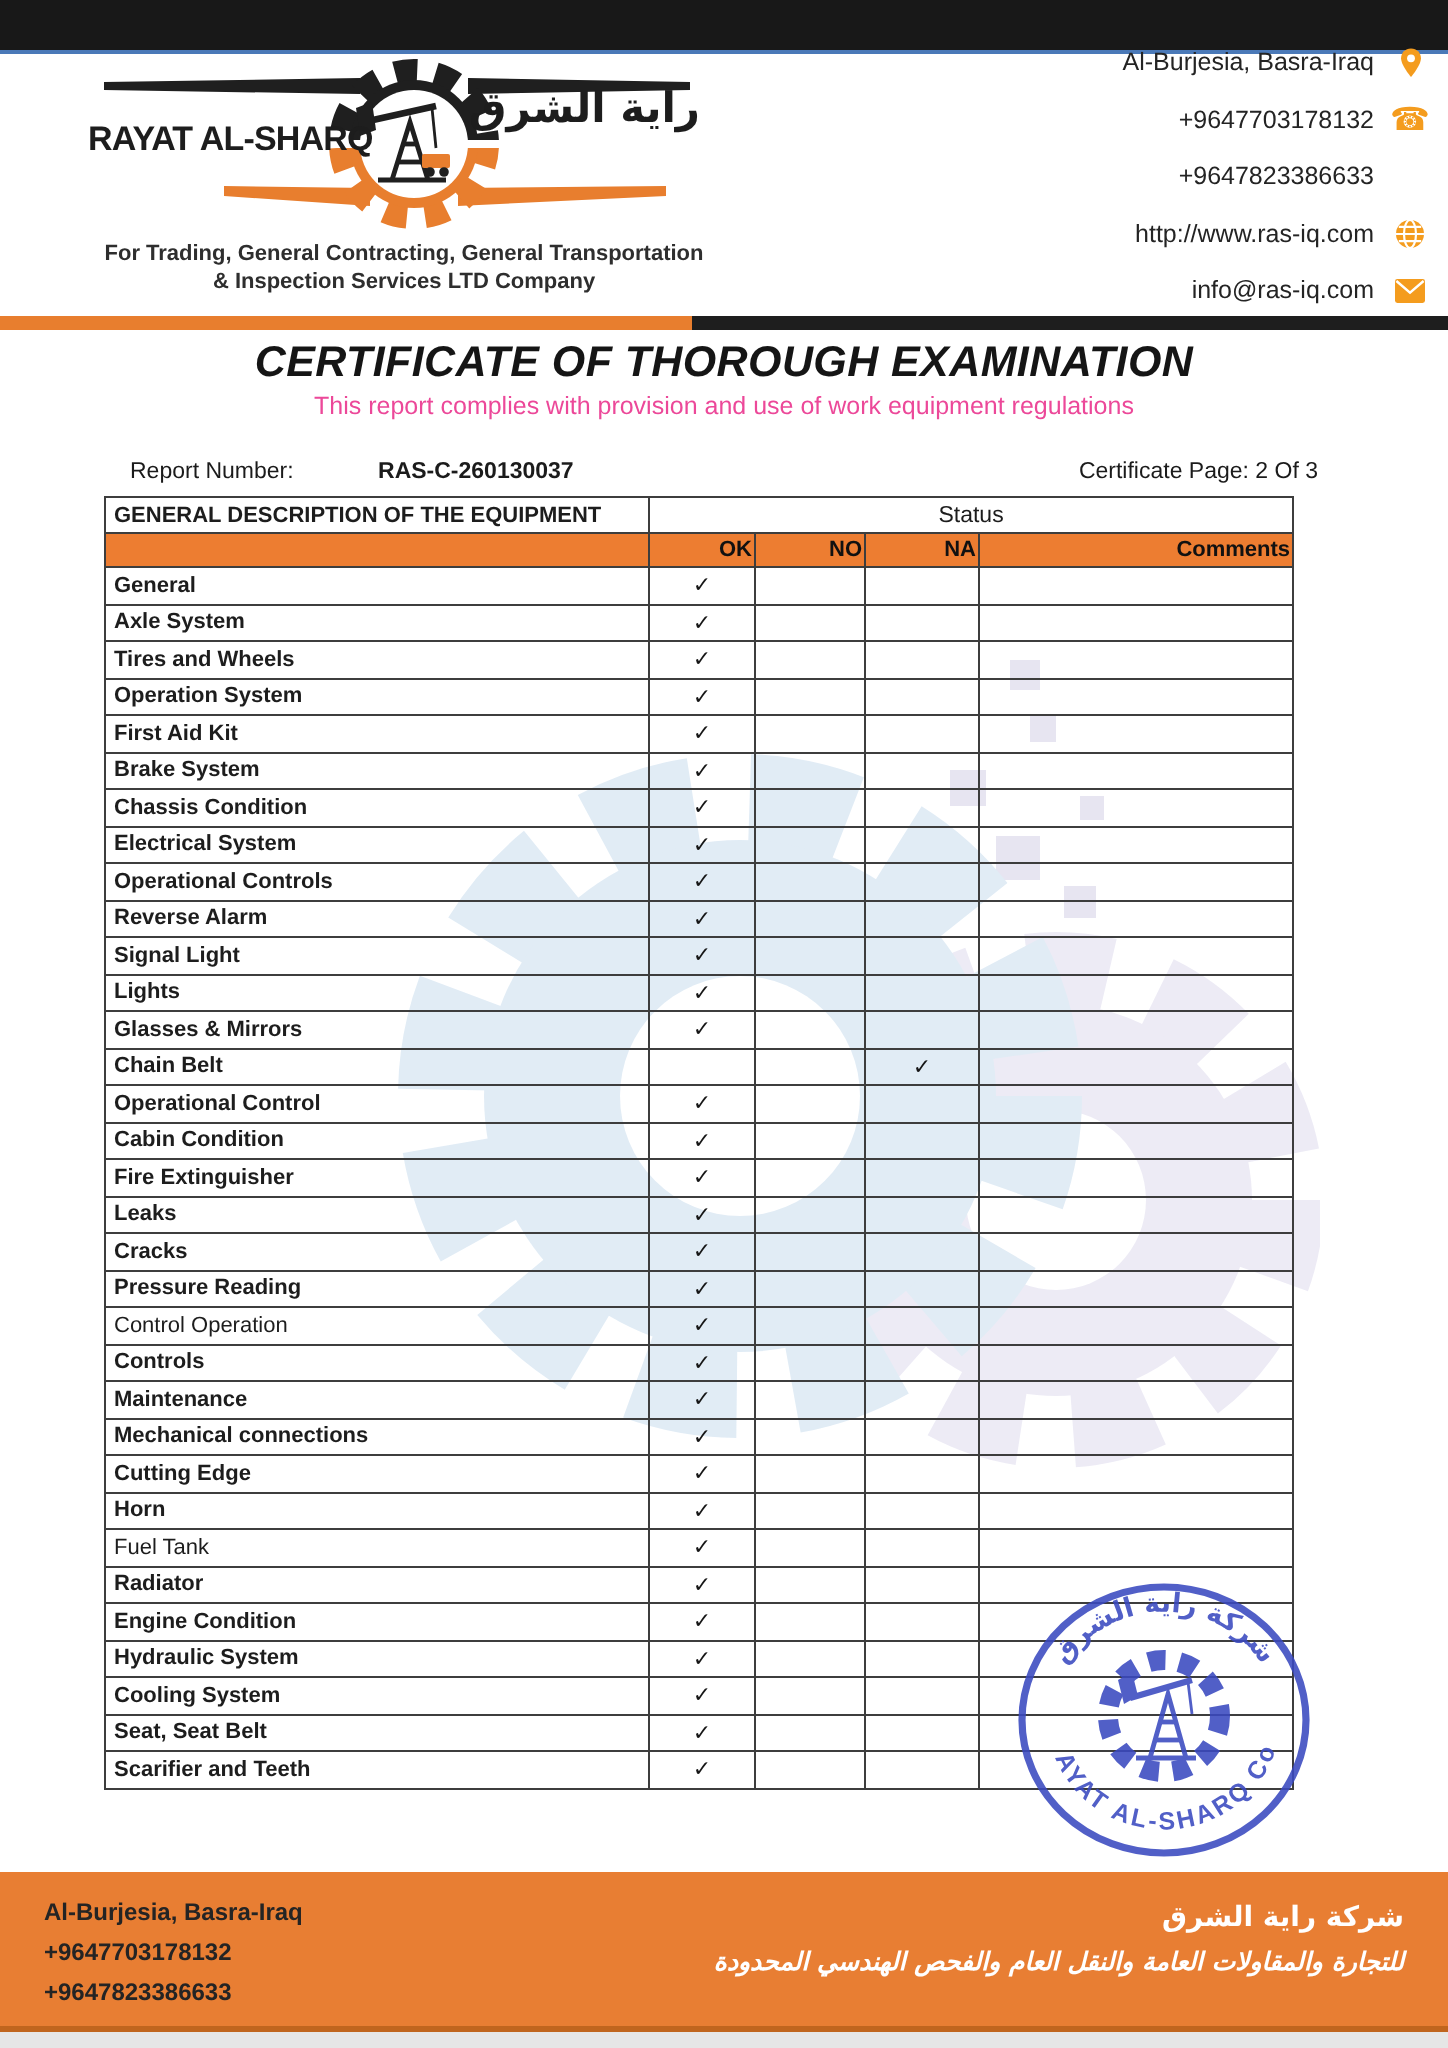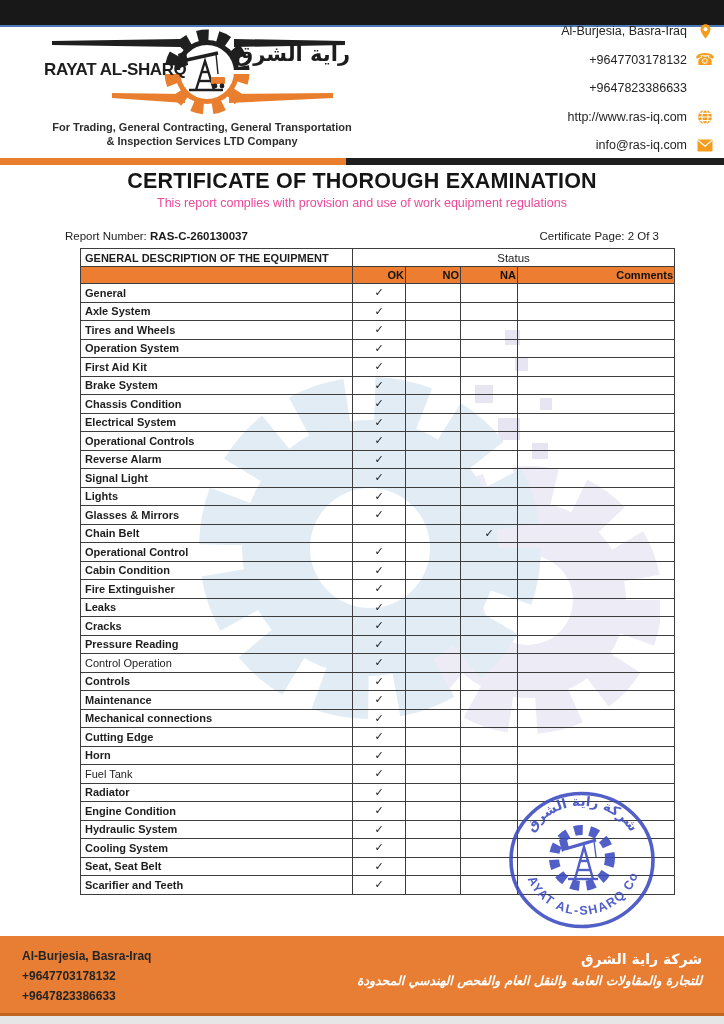--- a/index.html
+++ b/index.html
@@ -25,31 +25,31 @@
   .contact-row { display:flex; justify-content:flex-end; align-items:center;
     height:18px; margin-bottom:10.5px; }
   .contact-row .txt { font-size:12.5px; color:#242424; margin-right:9px; }
   .contact-row .ic { width:18px; height:18px; display:flex; align-items:center; justify-content:center; }
   .phone-glyph { font-family:"DejaVu Sans", sans-serif; font-size:16px; color:#f49c1e; line-height:18px; }
   
   .divider-orange { position:absolute; top:158px; left:0; width:346px; height:7px; background:#e87e2e; }
   .divider-dark   { position:absolute; top:158px; left:346px; width:378px; height:7px; background:#1e1e1e; }
   
   .cert-title { position:absolute; top:169px; left:0; width:724px; text-align:center;
-    font-size:21.5px; font-weight:bold; color:#151515; letter-spacing:0.2px; }
+    font-size:21.5px; font-weight:bold; color:#151515; letter-spacing:0.2px;font-style:italic; }
   .cert-subtitle { position:absolute; top:196px; left:0; width:724px; text-align:center;
     font-size:12.5px; color:#ec4899; }
   
   .report-line { position:absolute; top:230px; left:65px; width:594px;
     display:flex; justify-content:space-between; font-size:11.5px; color:#1b1b1b; }
-  .report-line b { font-weight:bold; }
+  .report-line b { font-weight:bold;margin-left:39px; }
   
   .watermark { position:absolute; left:60px; top:290px; z-index:1; }
   
-  table.cert { position:absolute; left:80px; top:248px; width:594px; z-index:2;
+  table.cert { position:absolute; left:52px; top:248px; width:594px; z-index:2;
     border-collapse:collapse; table-layout:fixed; background:transparent; }
   table.cert td { border:1px solid #3d3d3d; overflow:hidden; white-space:nowrap; }
   .h1-desc { font-weight:bold; font-size:11px; padding:1px 4px; height:15px; }
   .h1-status { font-weight:normal; font-size:11.5px; text-align:center; height:15px; }
   tr.h2 td { background:#ed7d31; font-weight:bold; font-size:11px; text-align:right; height:14px; color:#111; }
   tbody.rows td { height:15.5px; }
   tbody.rows .c-desc { font-weight:bold; font-size:11px; padding:0 4px; }
   tbody.rows .c-desc.fw-n { font-weight:normal; }
   tbody.rows .c-chk { text-align:center; font-size:11px;
     font-family:"DejaVu Sans", sans-serif; color:#161616; }

